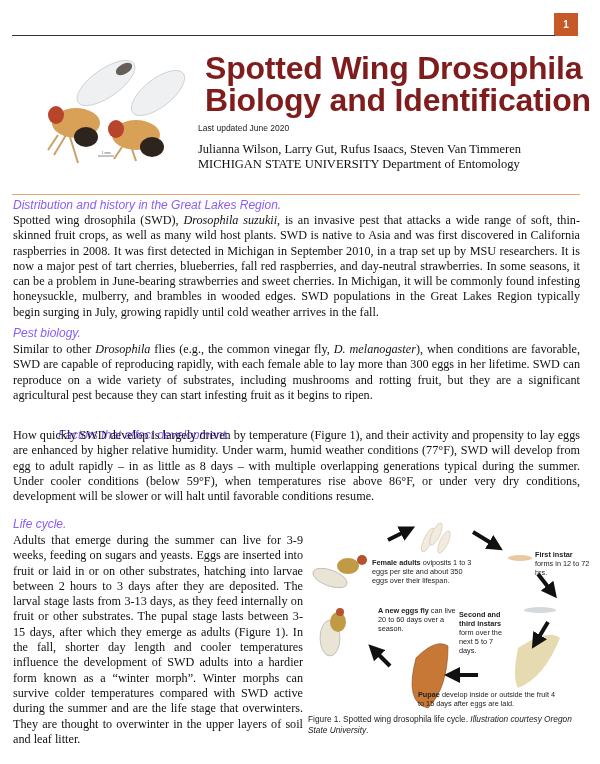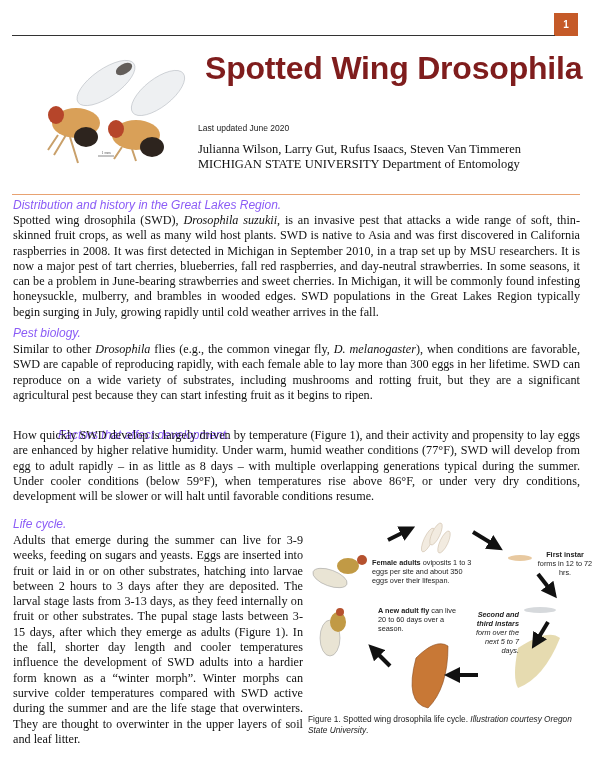--- a/index.html
+++ b/index.html
@@ -42,20 +42,21 @@
     <ellipse cx="134" cy="92" rx="12" ry="10" fill="#2d241e"></ellipse>
     <ellipse cx="98" cy="74" rx="8" ry="9" fill="#b6452a"></ellipse>
     <path d="M104 92 L96 104 M114 94 L118 106" stroke="#c9a06a" stroke-width="2" fill="none"></path>
   </g>
   <line x1="80" y1="101" x2="96" y2="101" stroke="#555" stroke-width="0.7"></line>
   <text x="88" y="99" font-size="4" text-anchor="middle" fill="#555">1 mm</text>
 </svg>
 
 <div class="title">
   <div>Spotted Wing Drosophila</div>
+  <div>Biology and Identification</div>
 </div>
 <div class="updated">Last updated June 2020</div>
 <div class="authors">
   <div>Julianna Wilson, Larry Gut, Rufus Isaacs, Steven Van Timmeren</div>
   <div>MICHIGAN STATE UNIVERSITY Department of Entomology</div>
 </div>
 
 <div class="orange-rule"></div>
 
 <div class="section-head" style="top:198px;">Distribution and history in the Great Lakes Region.</div>
@@ -106,18 +107,19 @@
 
     <line x1="80" y1="22" x2="100" y2="12" stroke="#111" stroke-width="4" marker-end="url(#ah)"></line>
     <line x1="165" y1="14" x2="188" y2="28" stroke="#111" stroke-width="4" marker-end="url(#ah)"></line>
     <line x1="230" y1="56" x2="244" y2="74" stroke="#111" stroke-width="4" marker-end="url(#ah)"></line>
     <line x1="240" y1="104" x2="228" y2="124" stroke="#111" stroke-width="4" marker-end="url(#ah)"></line>
     <line x1="170" y1="157" x2="144" y2="157" stroke="#111" stroke-width="4" marker-end="url(#ah)"></line>
     <line x1="82" y1="148" x2="66" y2="132" stroke="#111" stroke-width="4" marker-end="url(#ah)"></line>
   </svg>
 
   <div class="fig-label" style="left:64px;top:40px;width:100px;"><b>Female adults</b><span> oviposits 1 to 3 eggs per site and about 350 eggs over their lifespan.</span></div>
-  <div class="fig-label" style="left:227px;top:32px;width:60px;text-align:center;"><b>First instar</b><br><span>forms in 12 to 72 hrs.</span></div>
-  <div class="fig-label" style="left:70px;top:88px;width:82px;"><b>A new adult fly</b><span> can live 20 to 60 days over a season.</span></div>
-  <div class="fig-label" style="left:159px;top:92px;width:52px;text-align:right;font-style:italic;"><b>Second and third instars</b><br><span>form over the next 5 to 7 days.</span></div>
+  <div class="fig-label" style="left:227px;top:32px;width:60px;text-align:left;"><b>First instar</b><br><span>forms in 12 to 72 hrs.</span></div>
+  <div class="fig-label" style="left:70px;top:88px;width:82px;"><b>A new eggs fly</b><span> can live 20 to 60 days over a season.</span></div>
+  <div class="fig-label" style="left:151px;top:92px;width:52px;text-align:left;"><b>Second and third instars</b><br><span>form over the next 5 to 7 days.</span></div>
+  <div class="fig-label" style="left:110px;top:172px;width:145px;"><b>Pupae</b><span> develop inside or outside the fruit 4 to 15 days after eggs are laid.</span></div>
 </div>
 
 <div class="caption"><span>Figure 1. Spotted wing drosophila life cycle. </span><i>Illustration courtesy Oregon State University</i><span>.</span></div>
 
 </body></html>

